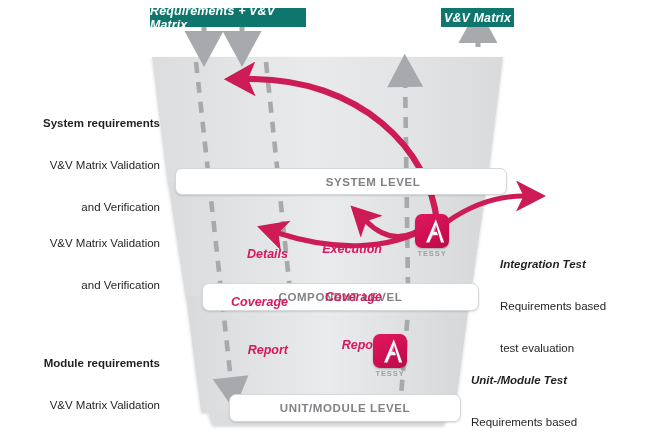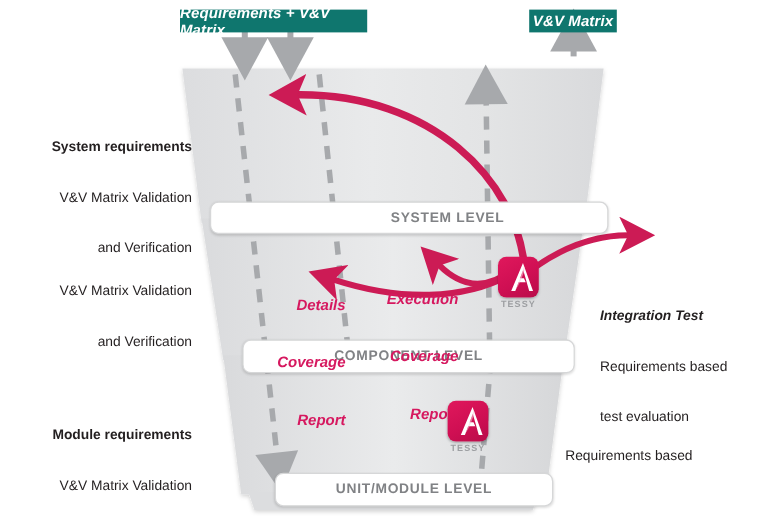--- a/index.html
+++ b/index.html
@@ -194,20 +194,21 @@
   </div>
 
 
   <div class="txt rightlabel" style="left:500px;top:229px;width:150px;">
     <div class="hd">Integration Test</div>
     <div>Requirements based</div>
     <div>test evaluation</div>
   </div>
 
   <div class="txt rightlabel" style="left:471px;top:345px;width:160px;">
+    <div class="hd">Unit-/Module Test</div>
     <div>Requirements based</div>
     
   </div>
 
   <div class="tessy" style="left:415px;top:214px;">
     <div class="tile">
       <svg width="34" height="34" viewBox="0 0 34 34">
         <path d="M20.8,5.2 L11.0,28.6 L14.4,28.6 L17.2,21.2 L23.1,21.2 L21.6,17.8 L18.4,17.8 L21.0,11.0 L26.0,28.6 L29.2,28.6 Z" fill="#ffffff"></path>
         <path d="M21.6,8.0 C19.4,15.0 17.2,22.0 14.2,28.2 C18.4,22.6 21.0,15.0 22.6,9.4 Z" fill="#f7c9d9" opacity=".55"></path>
       </svg>

